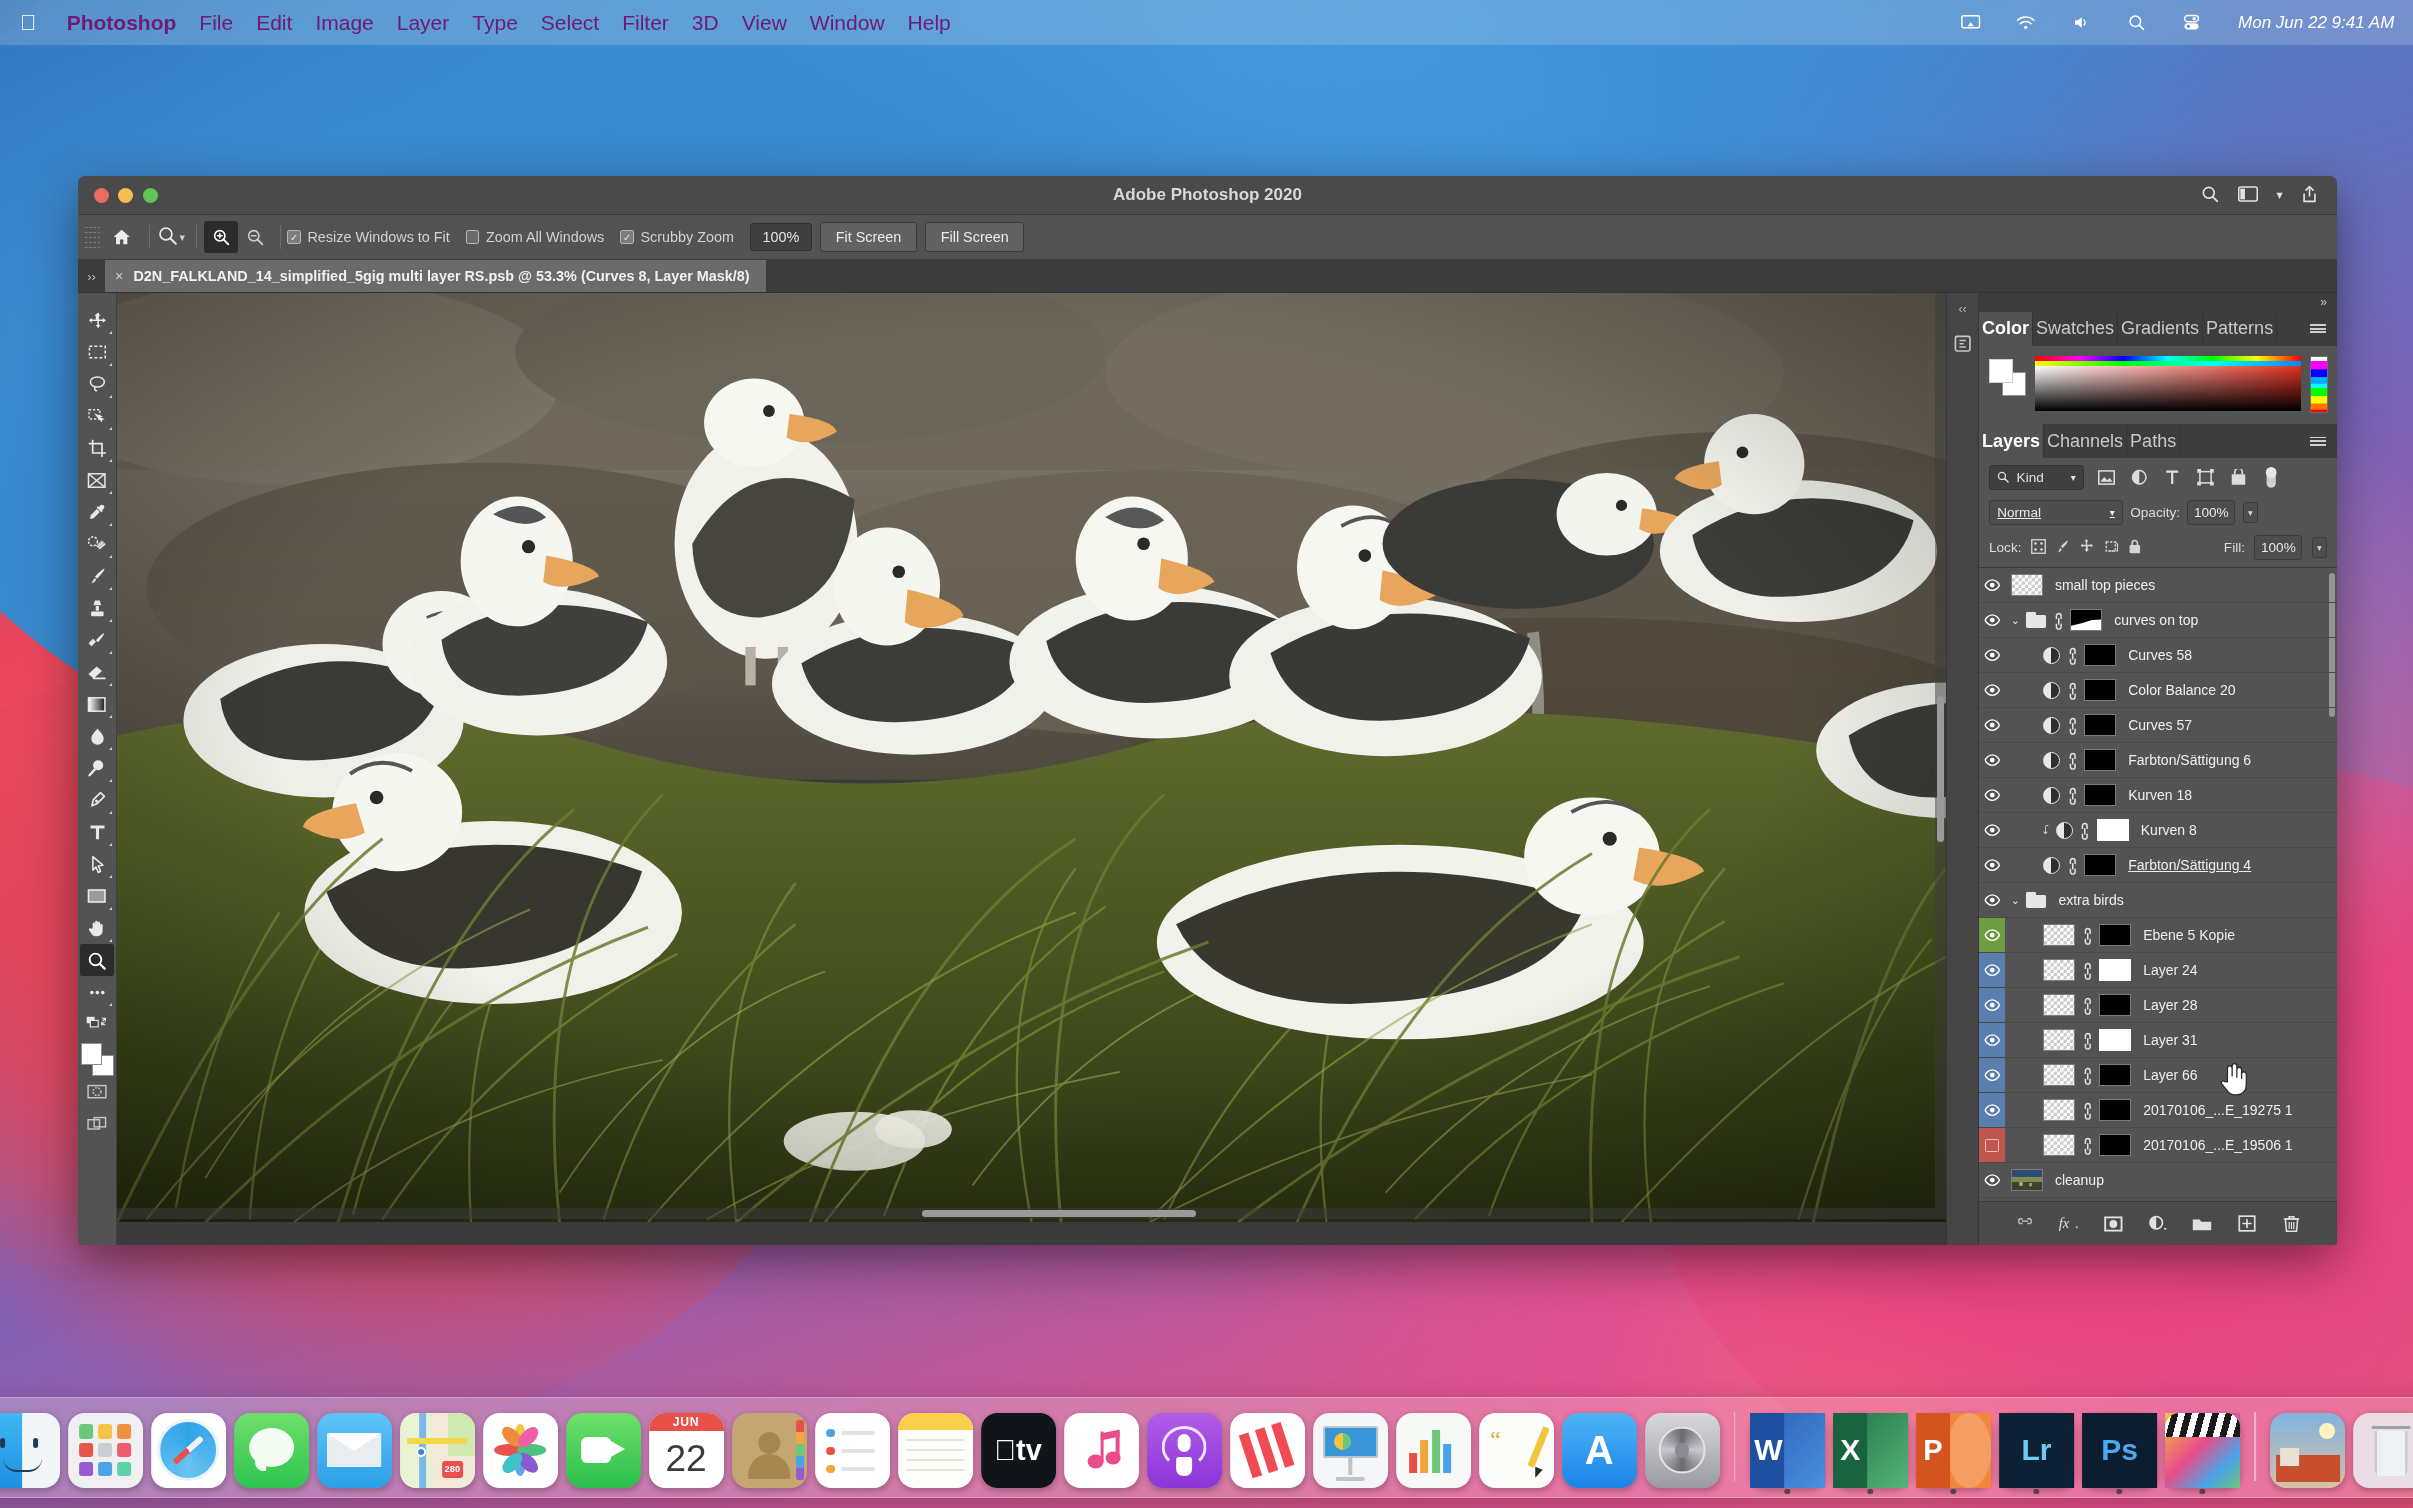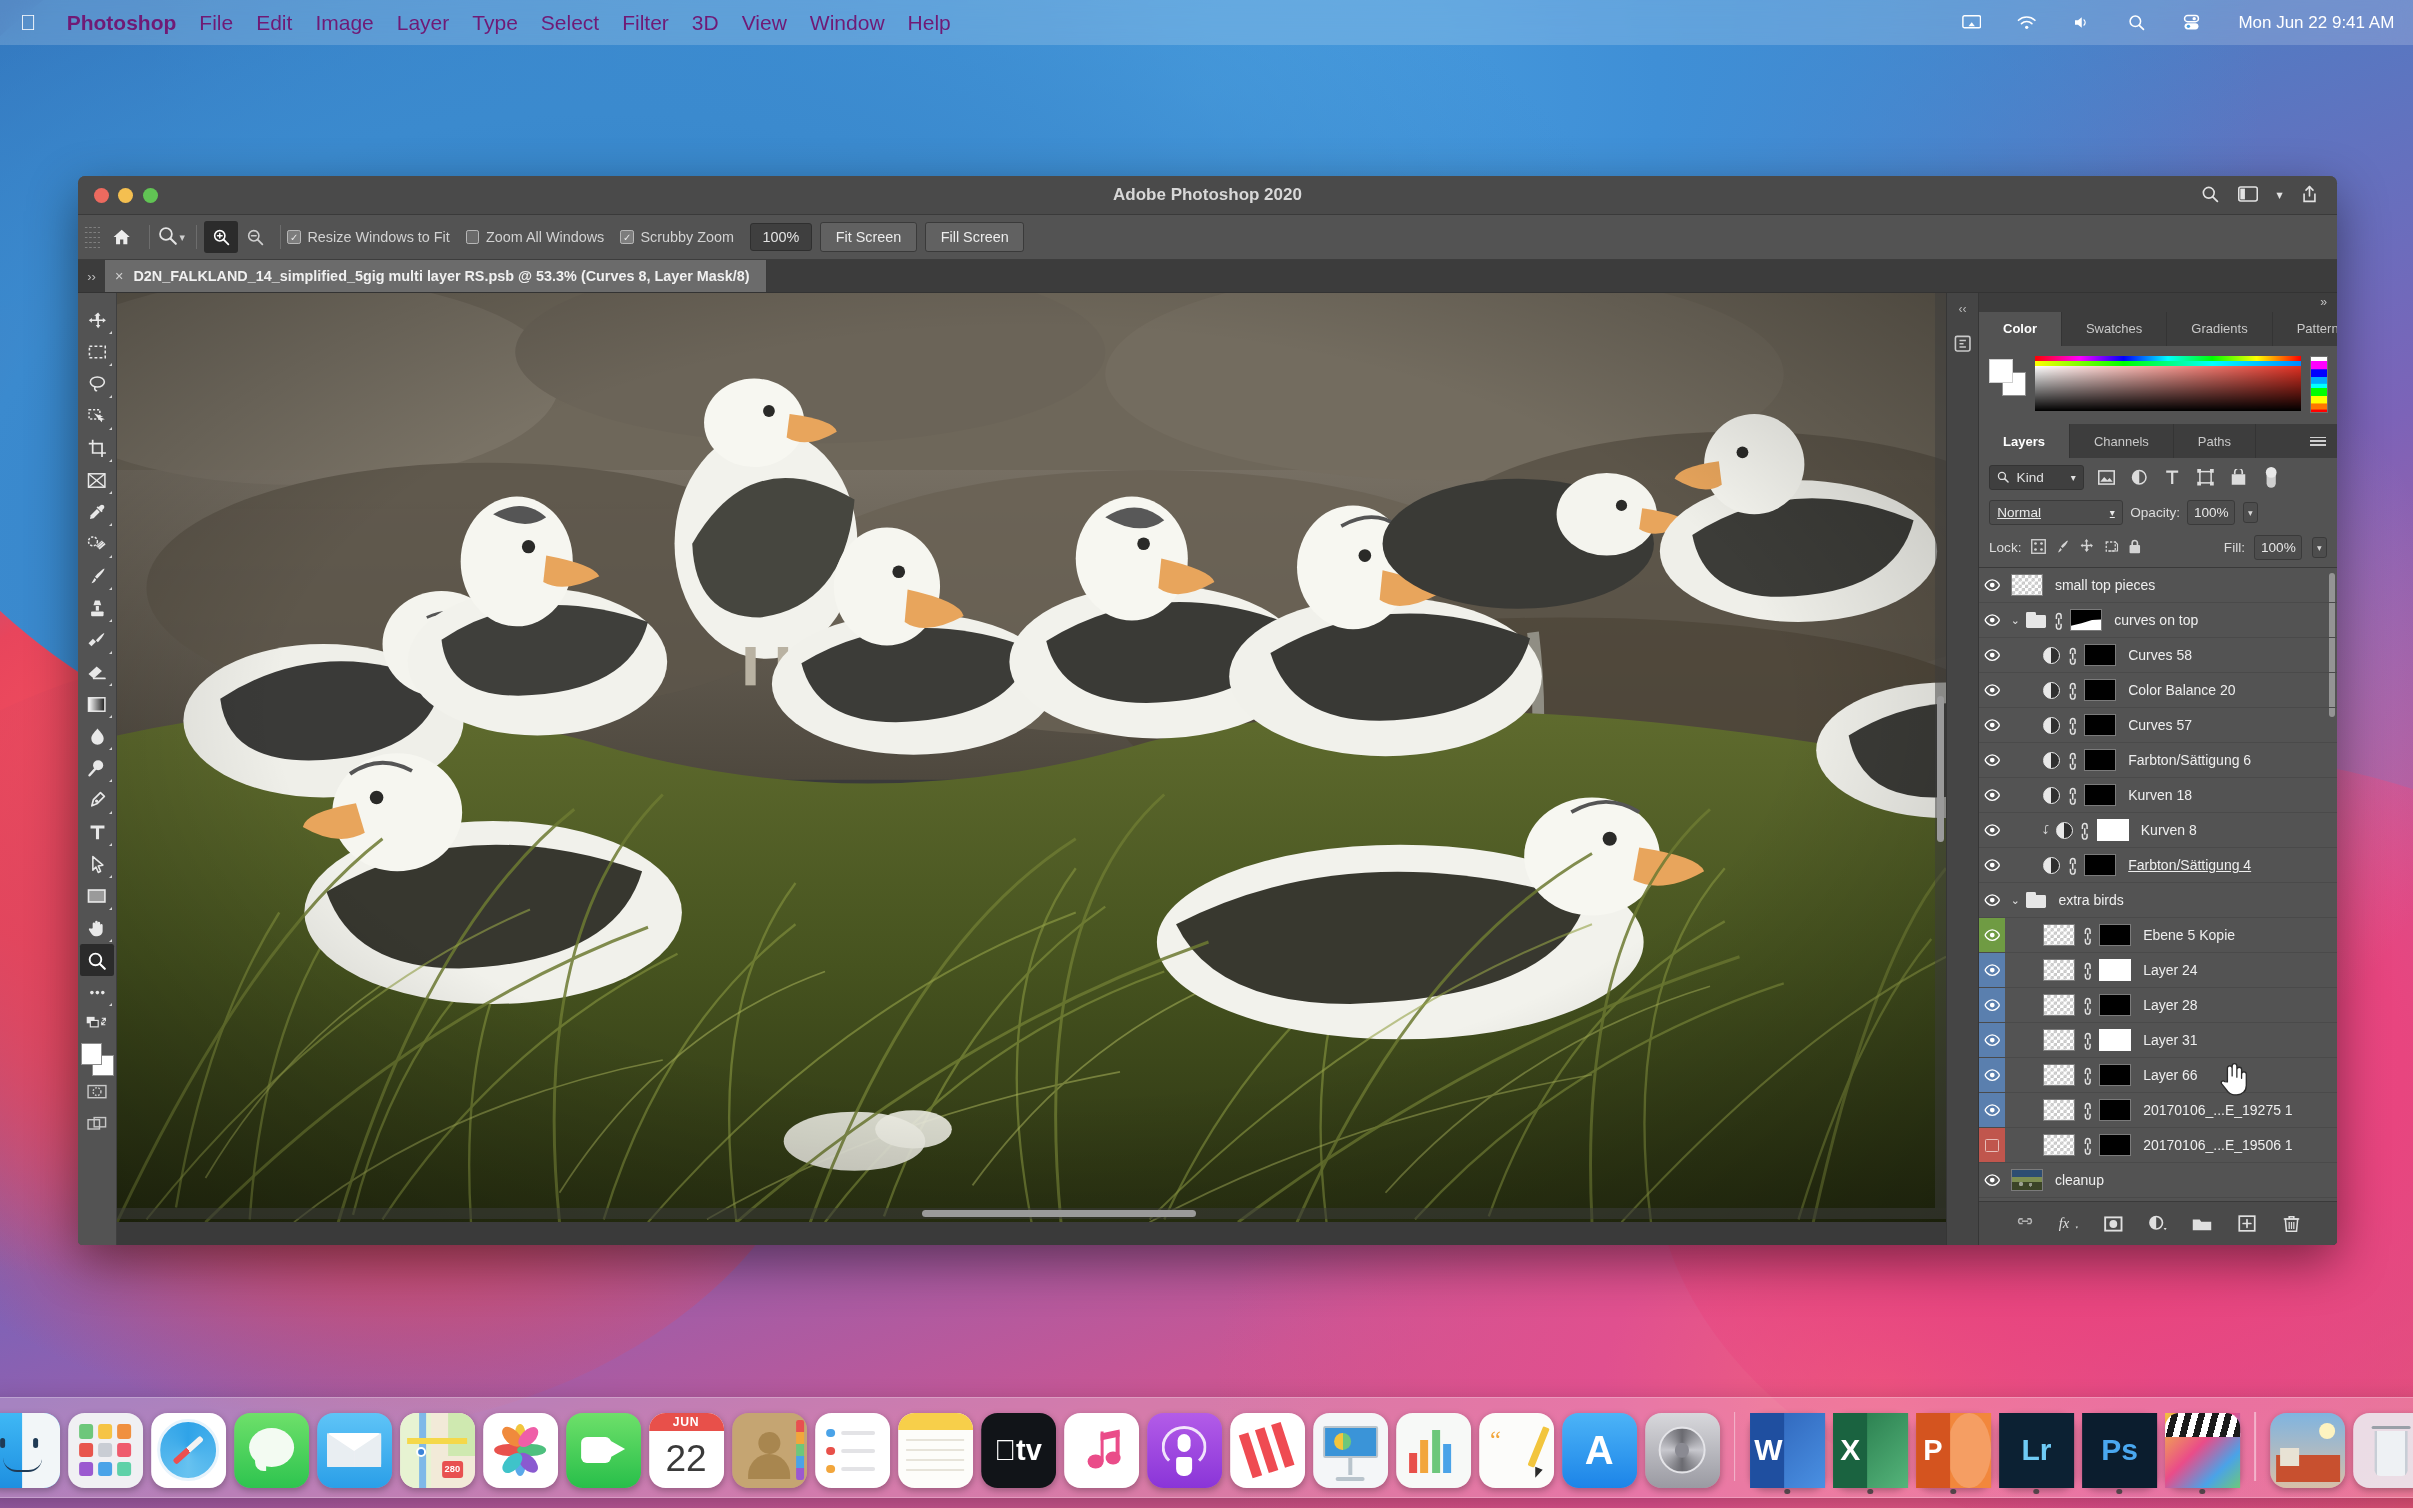--- a/index.html
+++ b/index.html
@@ -34,21 +34,21 @@
     position: absolute; left:0; top:0; width: 2413px; height: 45px;
     background: rgba(255,255,255,0.18);
     backdrop-filter: blur(14.4px);
     display: flex; align-items: center;
     z-index: 40;
     color: #fff;
   }
   .menubar .apple { margin-left: 20px; margin-right: 18.7px; font-size: 22px; line-height: 1; }
   .menu-item { font-size: 21px; padding: 0 11.5px; color: #701a75; white-space: nowrap; }
   .menu-item.bold { font-weight: bold; }
-  .menubar-right { margin-left: auto; display: flex; align-items: center; gap: 16px; padding-right: 18.7px; }
+  .menubar-right { margin-left: auto; display: flex; align-items: center; gap: 16px; padding-right: 18.7px; font-style: italic; }
   .mb-icon { width: 39px; display: flex; justify-content: center; align-items: center; }
   .mb-clock { font-size: 17px; margin-left: 11.5px; white-space: nowrap; }
 
   
   .ps-window {
     position: absolute; left: 78px; top: 176px; width: 2259px; height: 1069px;
     background: #535353; border-radius: 7.2px 7.2px 4.3px 4.3px;
     box-shadow: 0 17px 50px rgba(0,0,0,0.45);
     overflow: hidden; z-index: 20;
   }
@@ -129,21 +129,21 @@
 
   
   .panel-rail { width:32px; background:#454545; flex:none; border-left:0.7px solid #363636;
                 display:flex; flex-direction:column; align-items:center; padding-top:8.6px; }
   .rail-dots { color:#b9b9b9; font-size:12.2px; margin-bottom:13px;}
   .panels { width: 359px; background:#454545; flex:none; display:flex; flex-direction:column;
             border-left:0.7px solid #363636;}
   .panel-topbar { height:18.7px; display:flex; align-items:center; justify-content:flex-end;
                   padding-right:10px; color:#c2c2c2; font-size:12.2px; background:#3d3d3d;}
   .tabrow { display:flex; align-items:stretch; background:#3d3d3d; height:34px; }
-  .ptab { padding:0 24px; display:flex; align-items:center; font-size:13px; color:#c9c9c9;
+  .ptab { padding:0 3px; display:flex; align-items:center; font-size:18px; color:#c9c9c9;
           border-right:0.7px solid #343434; }
   .ptab.active { background:#535353; color:#fff; font-weight:700; }
   .hamburger { margin-left:auto; display:flex;align-items:center; padding:0 11.5px; }
   .hamburger span { display:block; width:16px; height:1.8px; background:#cfcfcf; margin:1.8px 0;}
 
   
   .colorpanel { background:#535353; padding:10px 8.6px 11.5px 10px; display:flex; gap:8.6px; align-items:flex-start;}
   .cp-swatch { position:relative; width:37px; height:37px; margin-top:2.9px; flex:none;}
   .cp-swatch .b { position:absolute; right:0;bottom:0;width:24px;height:24px;background:#fff;border:1.4px solid #909090;}
   .cp-swatch .f { position:absolute; left:0;top:0;width:24px;height:24px;background:#fff;border:1.4px solid #cfcfcf;}

